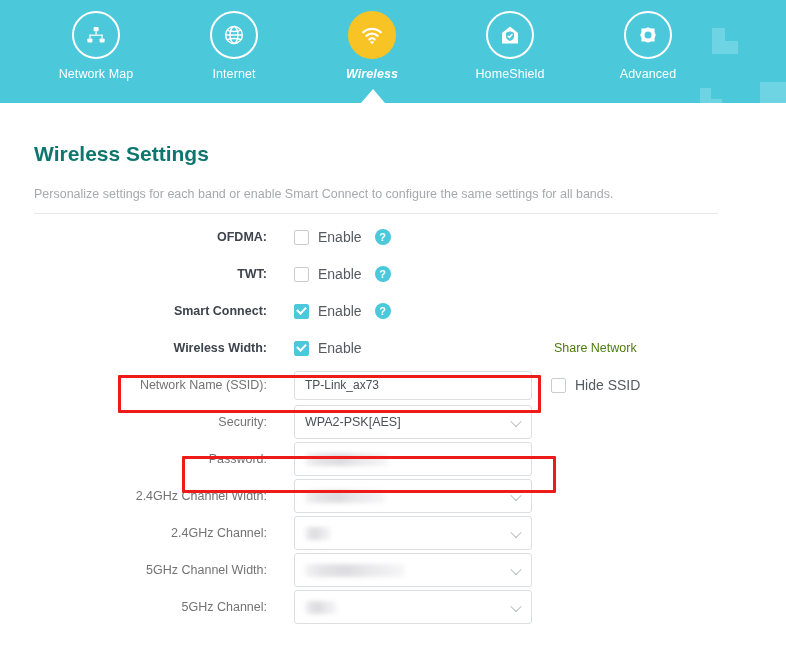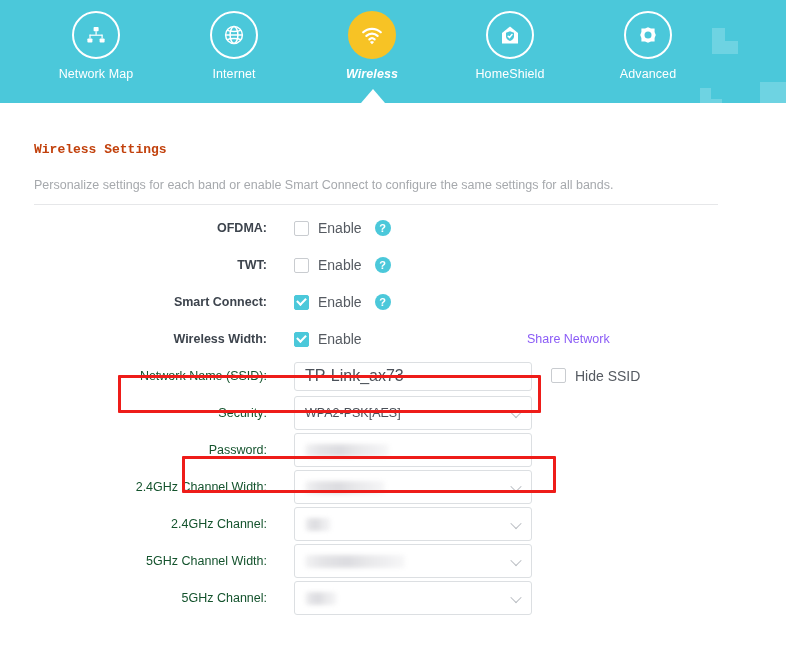--- a/index.html
+++ b/index.html
@@ -92,24 +92,23 @@
     border-right: 12px solid transparent;
     border-bottom: 14px solid #ffffff;
     z-index: 3;
   }
 
   
   .content { position: relative; padding: 0 34px; }
 
   .page-title {
     margin-top: 39px;
-    font-size: 13px;
+    font-size: 21px;
     font-weight: bold;
-    color: #c2410c;
-    font-family: Liberation Mono, monospace;
+    color: #0f766e;
   }
   .page-subtitle {
     margin-top: 21px;
     font-size: 12.5px;
     color: #a6a9ad;
   }
   .title-rule {
     margin-top: 12px;
     border-top: 1px solid #e6e7e9;
     width: 684px;
@@ -124,21 +123,21 @@
     height: 30px;
     margin-bottom: 7px;
     position: relative;
     gap: 16px;
   }
   .row-label {
     width: 244px;
     text-align: right;
     padding-right: 11px;
     font-size: 12.5px;
-    color: #14532d;
+    color: #737373;
     white-space: nowrap;
   }
   .row-label.bold { font-weight: bold; color: #3d444d; }
 
   .row-field {
     display: flex;
     align-items: center;
     flex: 0 0 auto;
   }
 
@@ -187,21 +186,21 @@
   }
 
   
   .txt {
     width: 238px;
     height: 29px;
     border: 1px solid #dcdfe2;
     border-radius: 3px;
     background: #ffffff;
     padding: 0 10px;
-    font-size: 16px;
+    font-size: 12px;
     color: #4a5058;
     font-family: "Liberation Sans", sans-serif;
     outline: none;
   }
 
   
   .sel {
     position: relative;
     width: 238px;
     height: 29px;
@@ -247,30 +246,31 @@
   }
   .blur.w-pass  { width: 84px; }
   .blur.w-24cw  { width: 80px; }
   .blur.w-24ch  { width: 26px; }
   .blur.w-5cw   { width: 100px; }
   .blur.w-5ch   { width: 32px; }
 
   
   .share-link {
     position: absolute;
-    left: 493px;
+    left: 520px;
     font-size: 12.5px;
-    color: #8b5cf6;
+    color: #4d7c0f;
     cursor: pointer;
     white-space: nowrap;
   }
   .hide-ssid {
     position: absolute;
     left: 517px;
     display: flex;
+    align-items: center;
   }
 
   
   .hl {
     position: absolute;
     border: 3px solid #ee1c19;
     pointer-events: none;
     z-index: 5;
     border-radius: 1px;
   }

